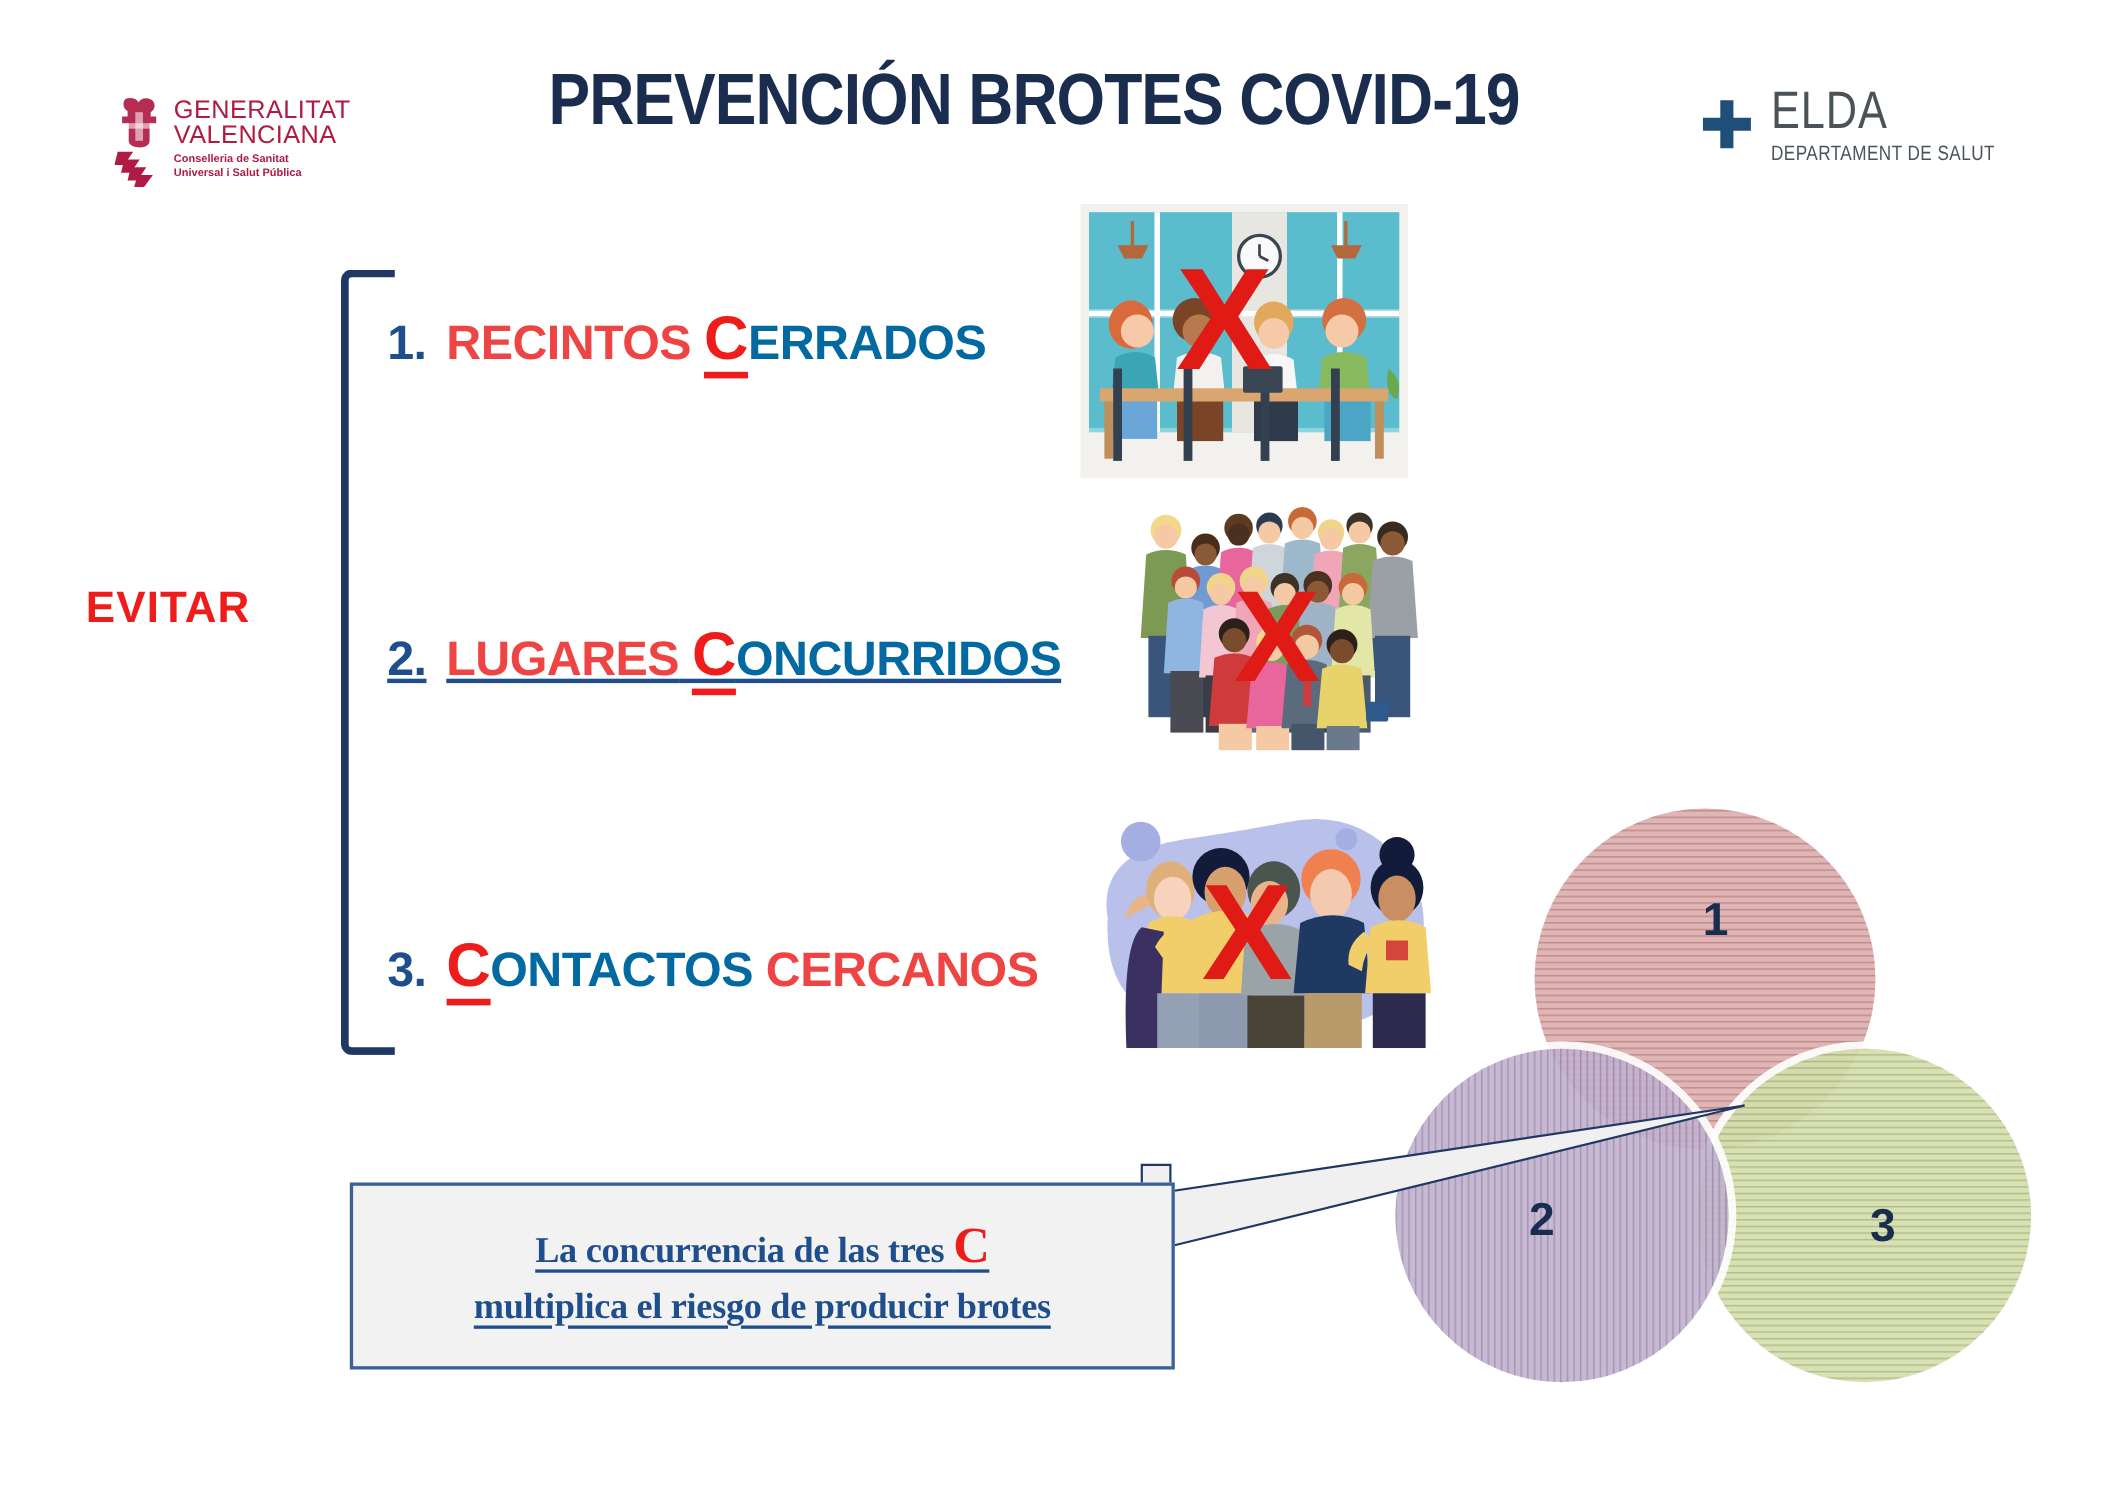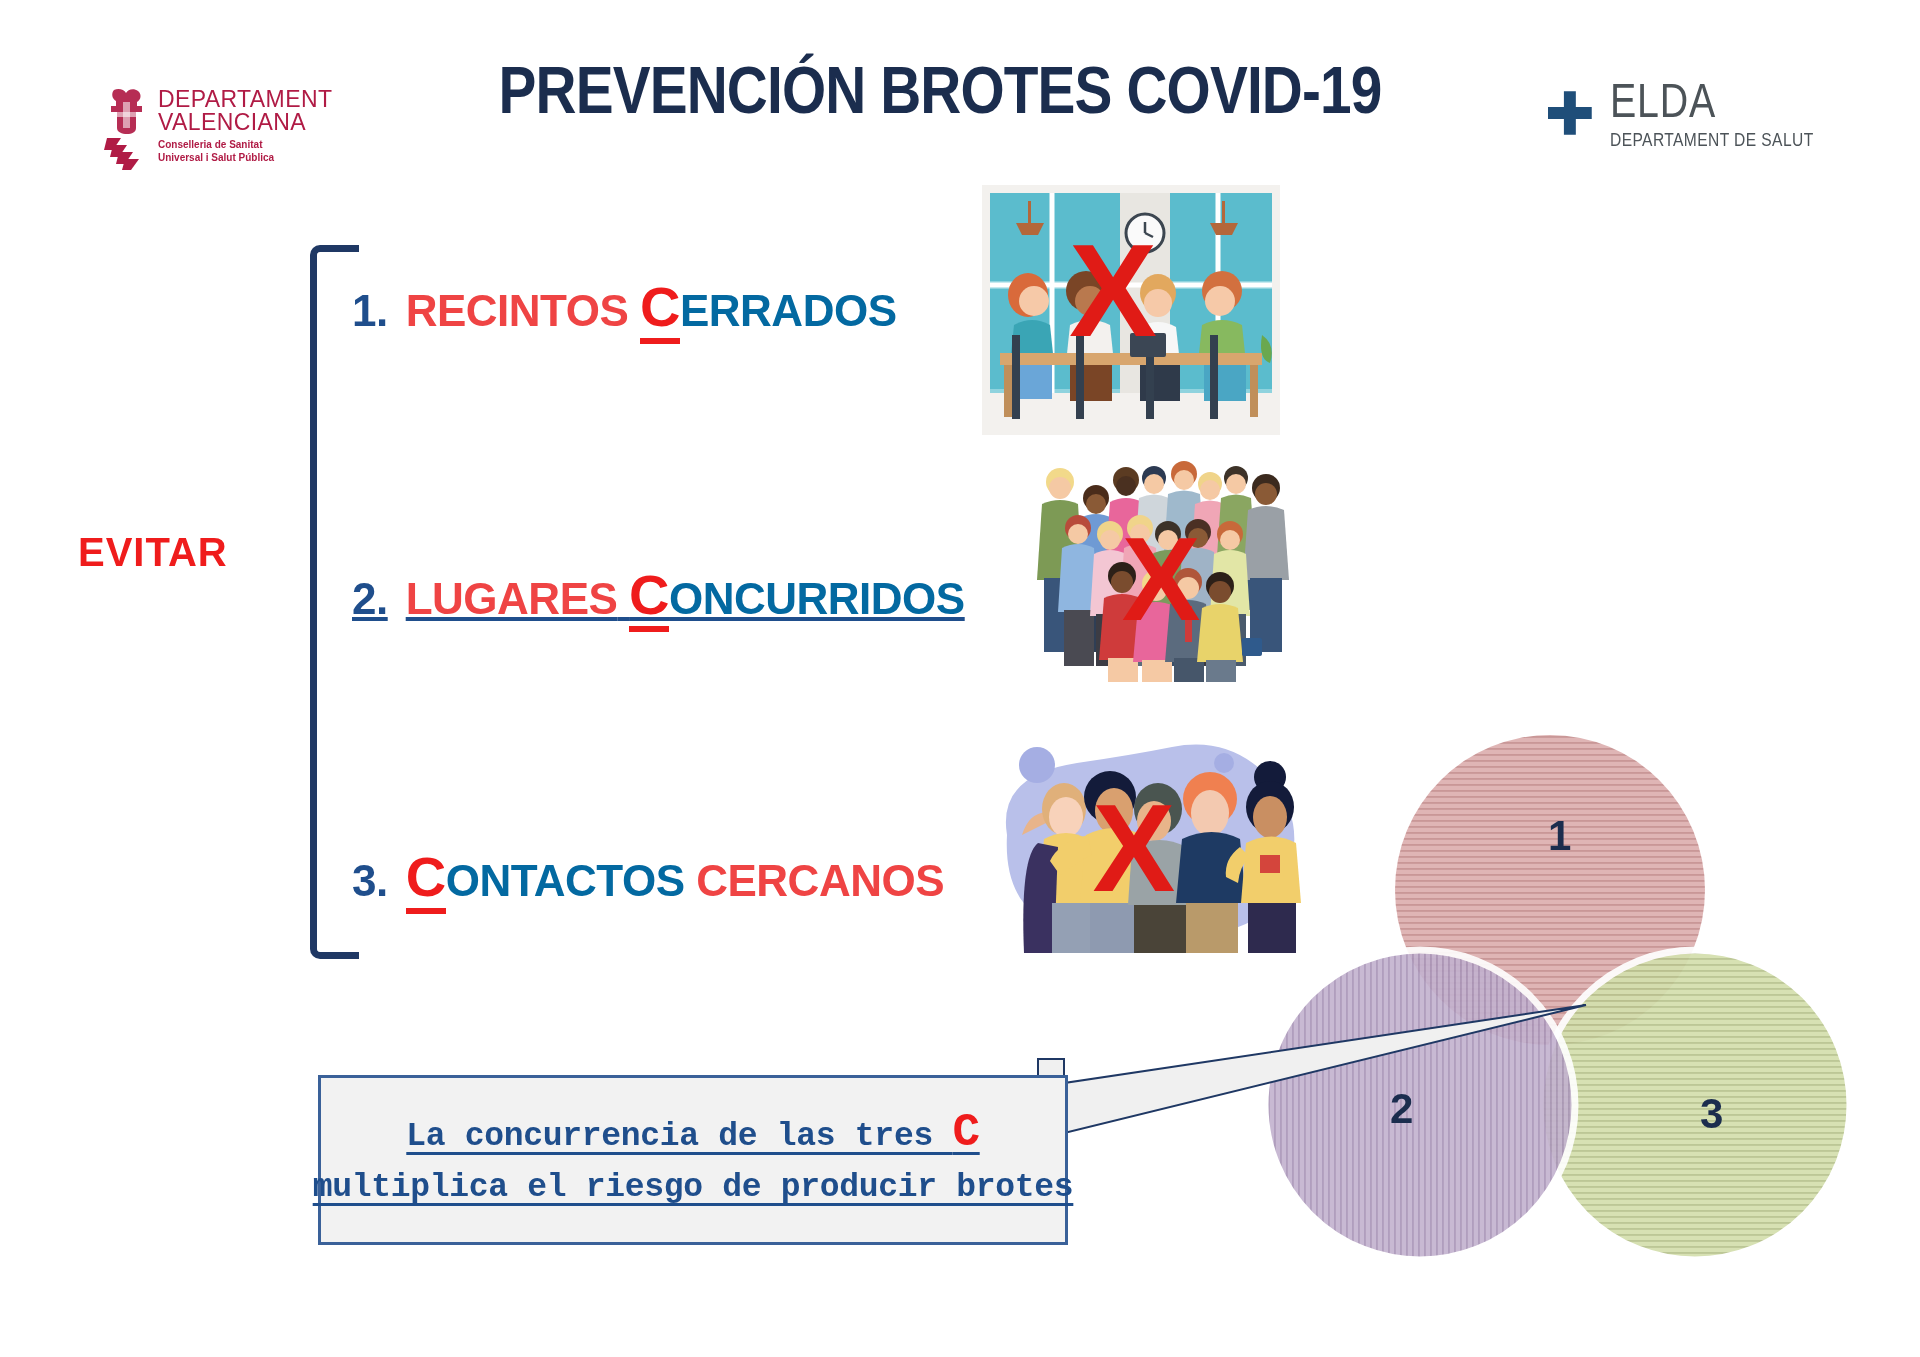--- a/index.html
+++ b/index.html
@@ -176,21 +176,21 @@
     background: #f2f2f2;
     border: 3px solid #3a6199;
     box-sizing: border-box;
     display: flex;
     flex-direction: column;
     align-items: center;
     justify-content: center;
     gap: 14px;
   }
   .callout-line {
-    font-family: Liberation Mono, monospace;
+    font-family: Liberation Serif, serif;
     font-weight: bold;
     font-size: 33px;
     color: #1f4e8c;
     text-decoration: underline;
     text-underline-offset: 7px;
     text-decoration-thickness: 3px;
     white-space: nowrap;
     letter-spacing: -0.3px;
   }
   .callout-c {
@@ -237,21 +237,21 @@
       <rect x="10" y="24" width="25" height="5" fill="#ffffff" opacity="0.55"></rect>
     </g>
     <g fill="#b01b45">
       <path d="M3 50 L17 50 L9 62 L0 62 Z"></path>
       <path d="M9 57 L23 57 L15 69 L6 69 Z"></path>
       <path d="M15 64 L29 64 L21 76 L12 76 Z"></path>
       <path d="M21 71 L35 71 L27 82 L18 82 Z"></path>
     </g>
   </svg>
   <div id="gva-wordmark">
-    <span class="gva-l1">DEPARTAMENT</span>
+    <span class="gva-l1">GENERALITAT</span>
     <span class="gva-l2">VALENCIANA</span>
     <span class="gva-sub">Conselleria de Sanitat</span>
     <span class="gva-sub" style="margin-top:0">Universal i Salut Pública</span>
   </div>
 </div>
 
 <div id="page-title">PREVENCIÓN BROTES COVID-19</div>
 
 <div id="elda-logo">
   <svg width="88" height="88" viewBox="0 0 88 88">

